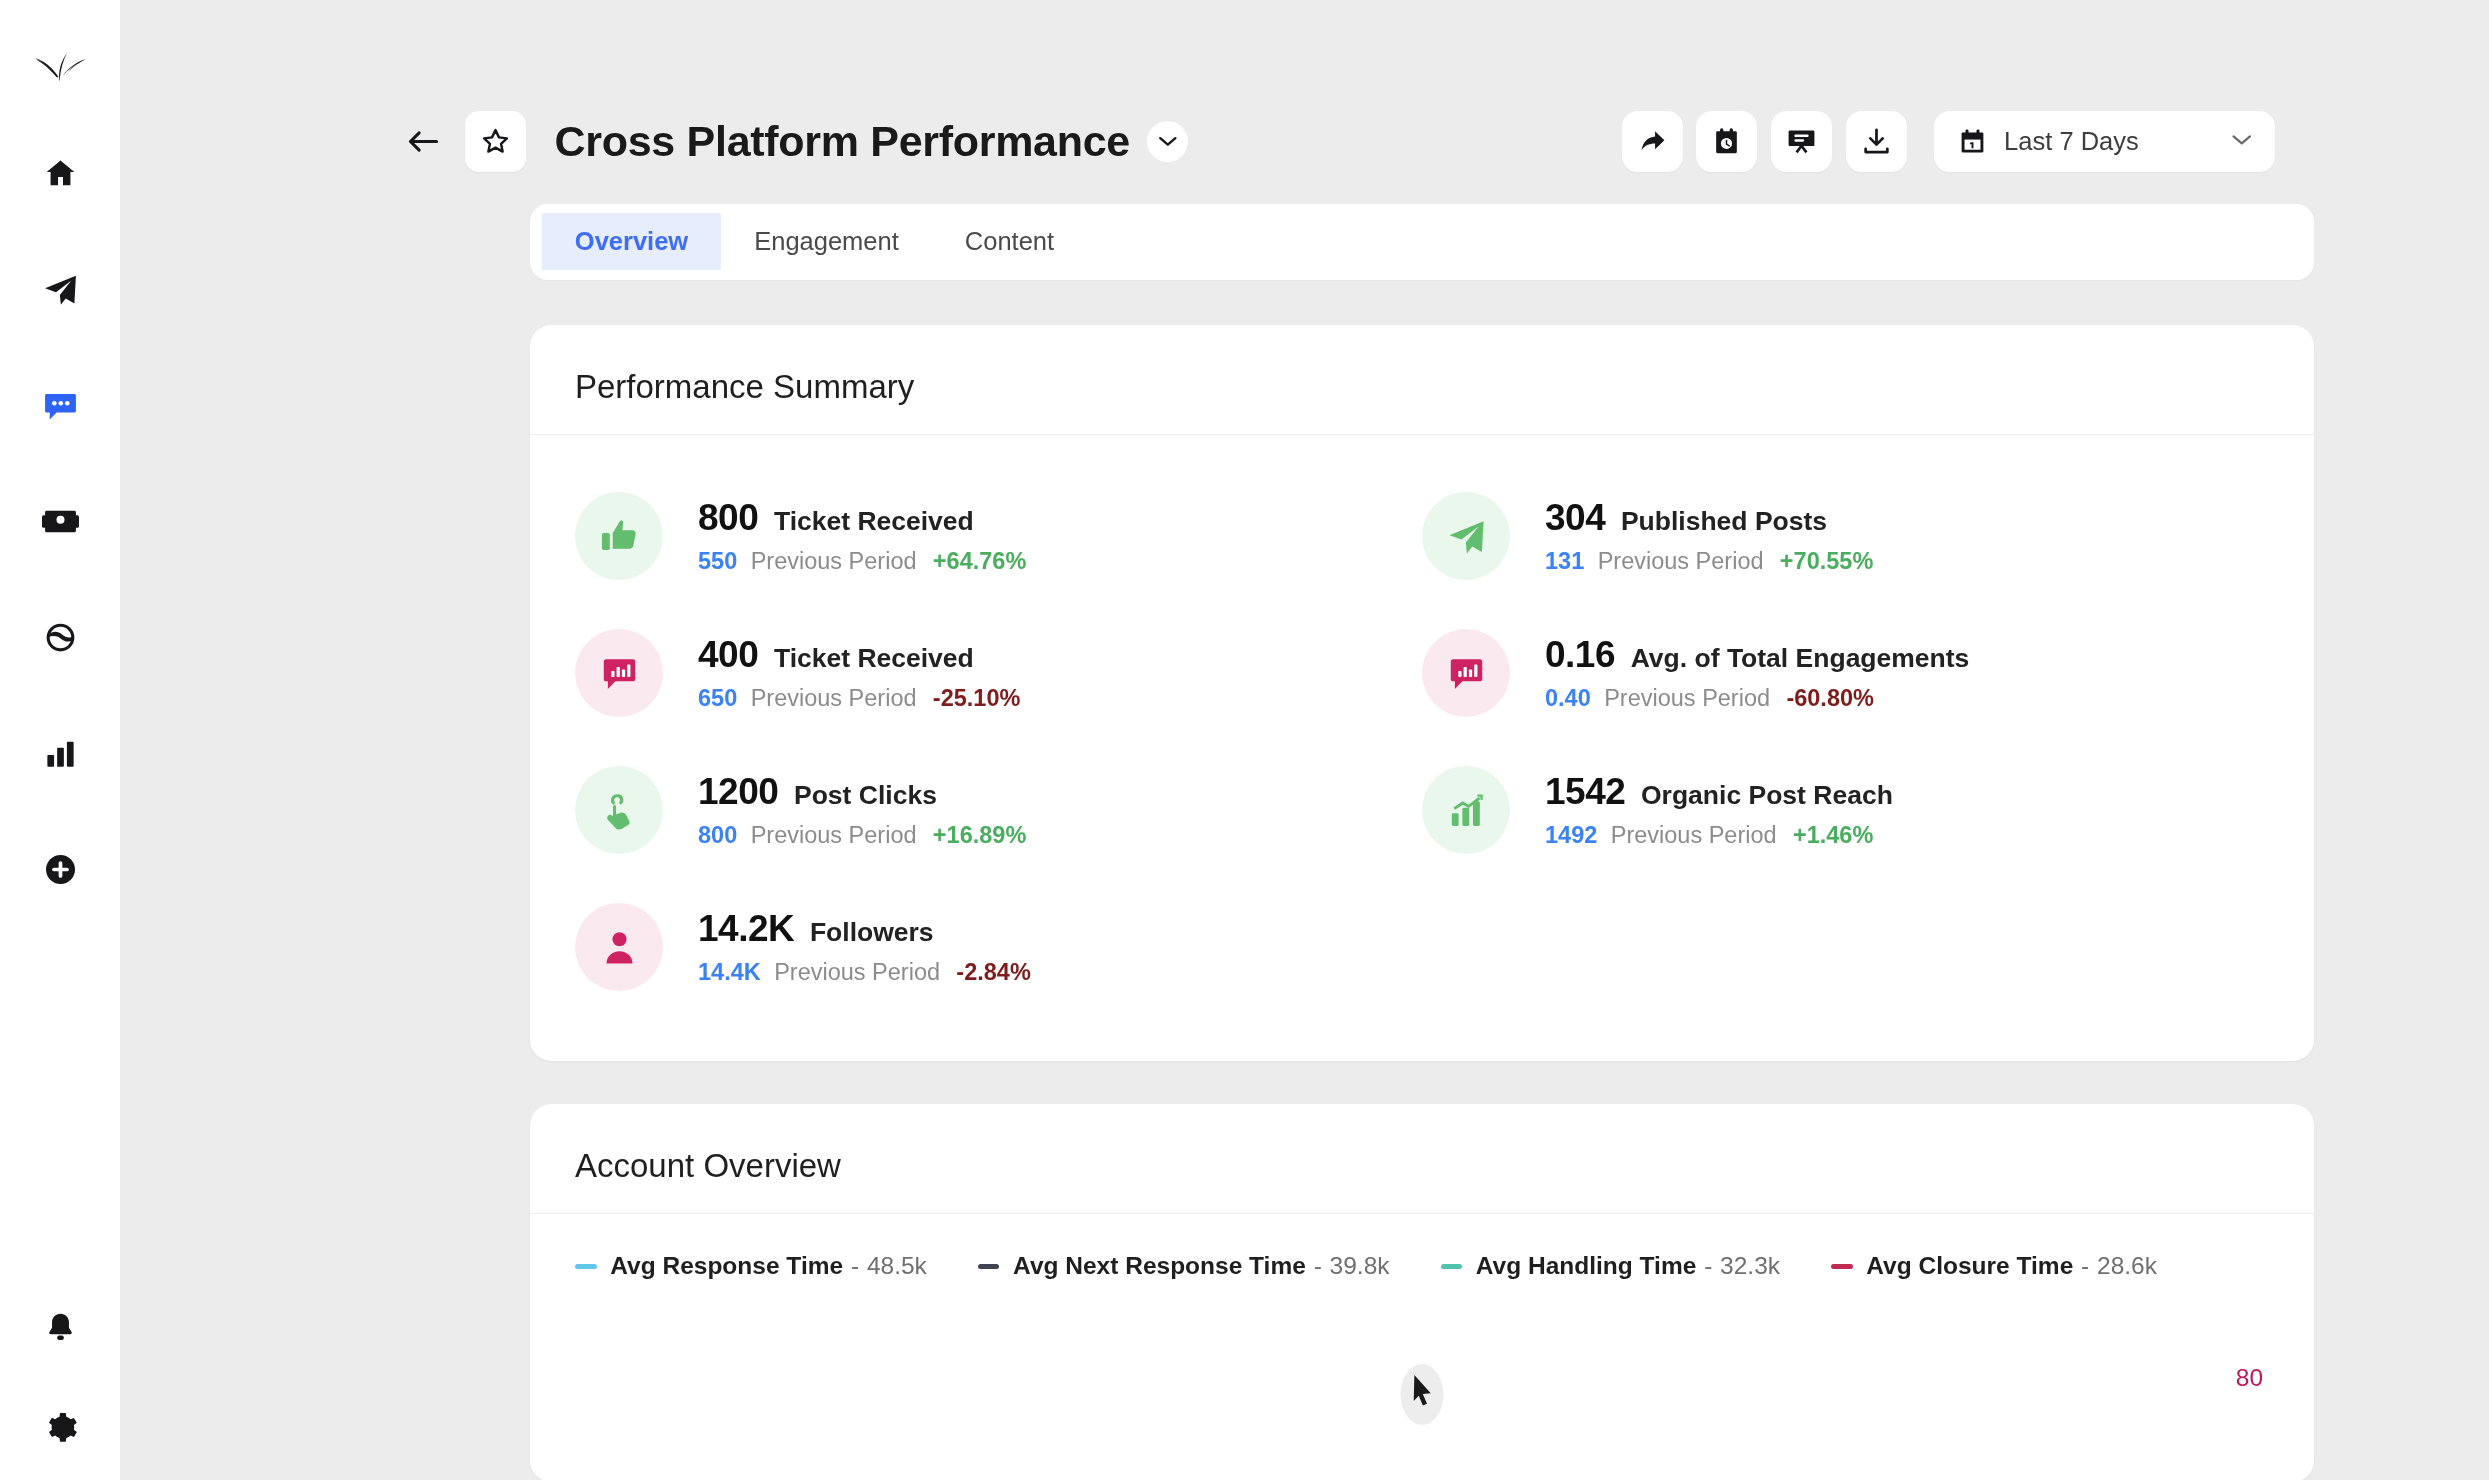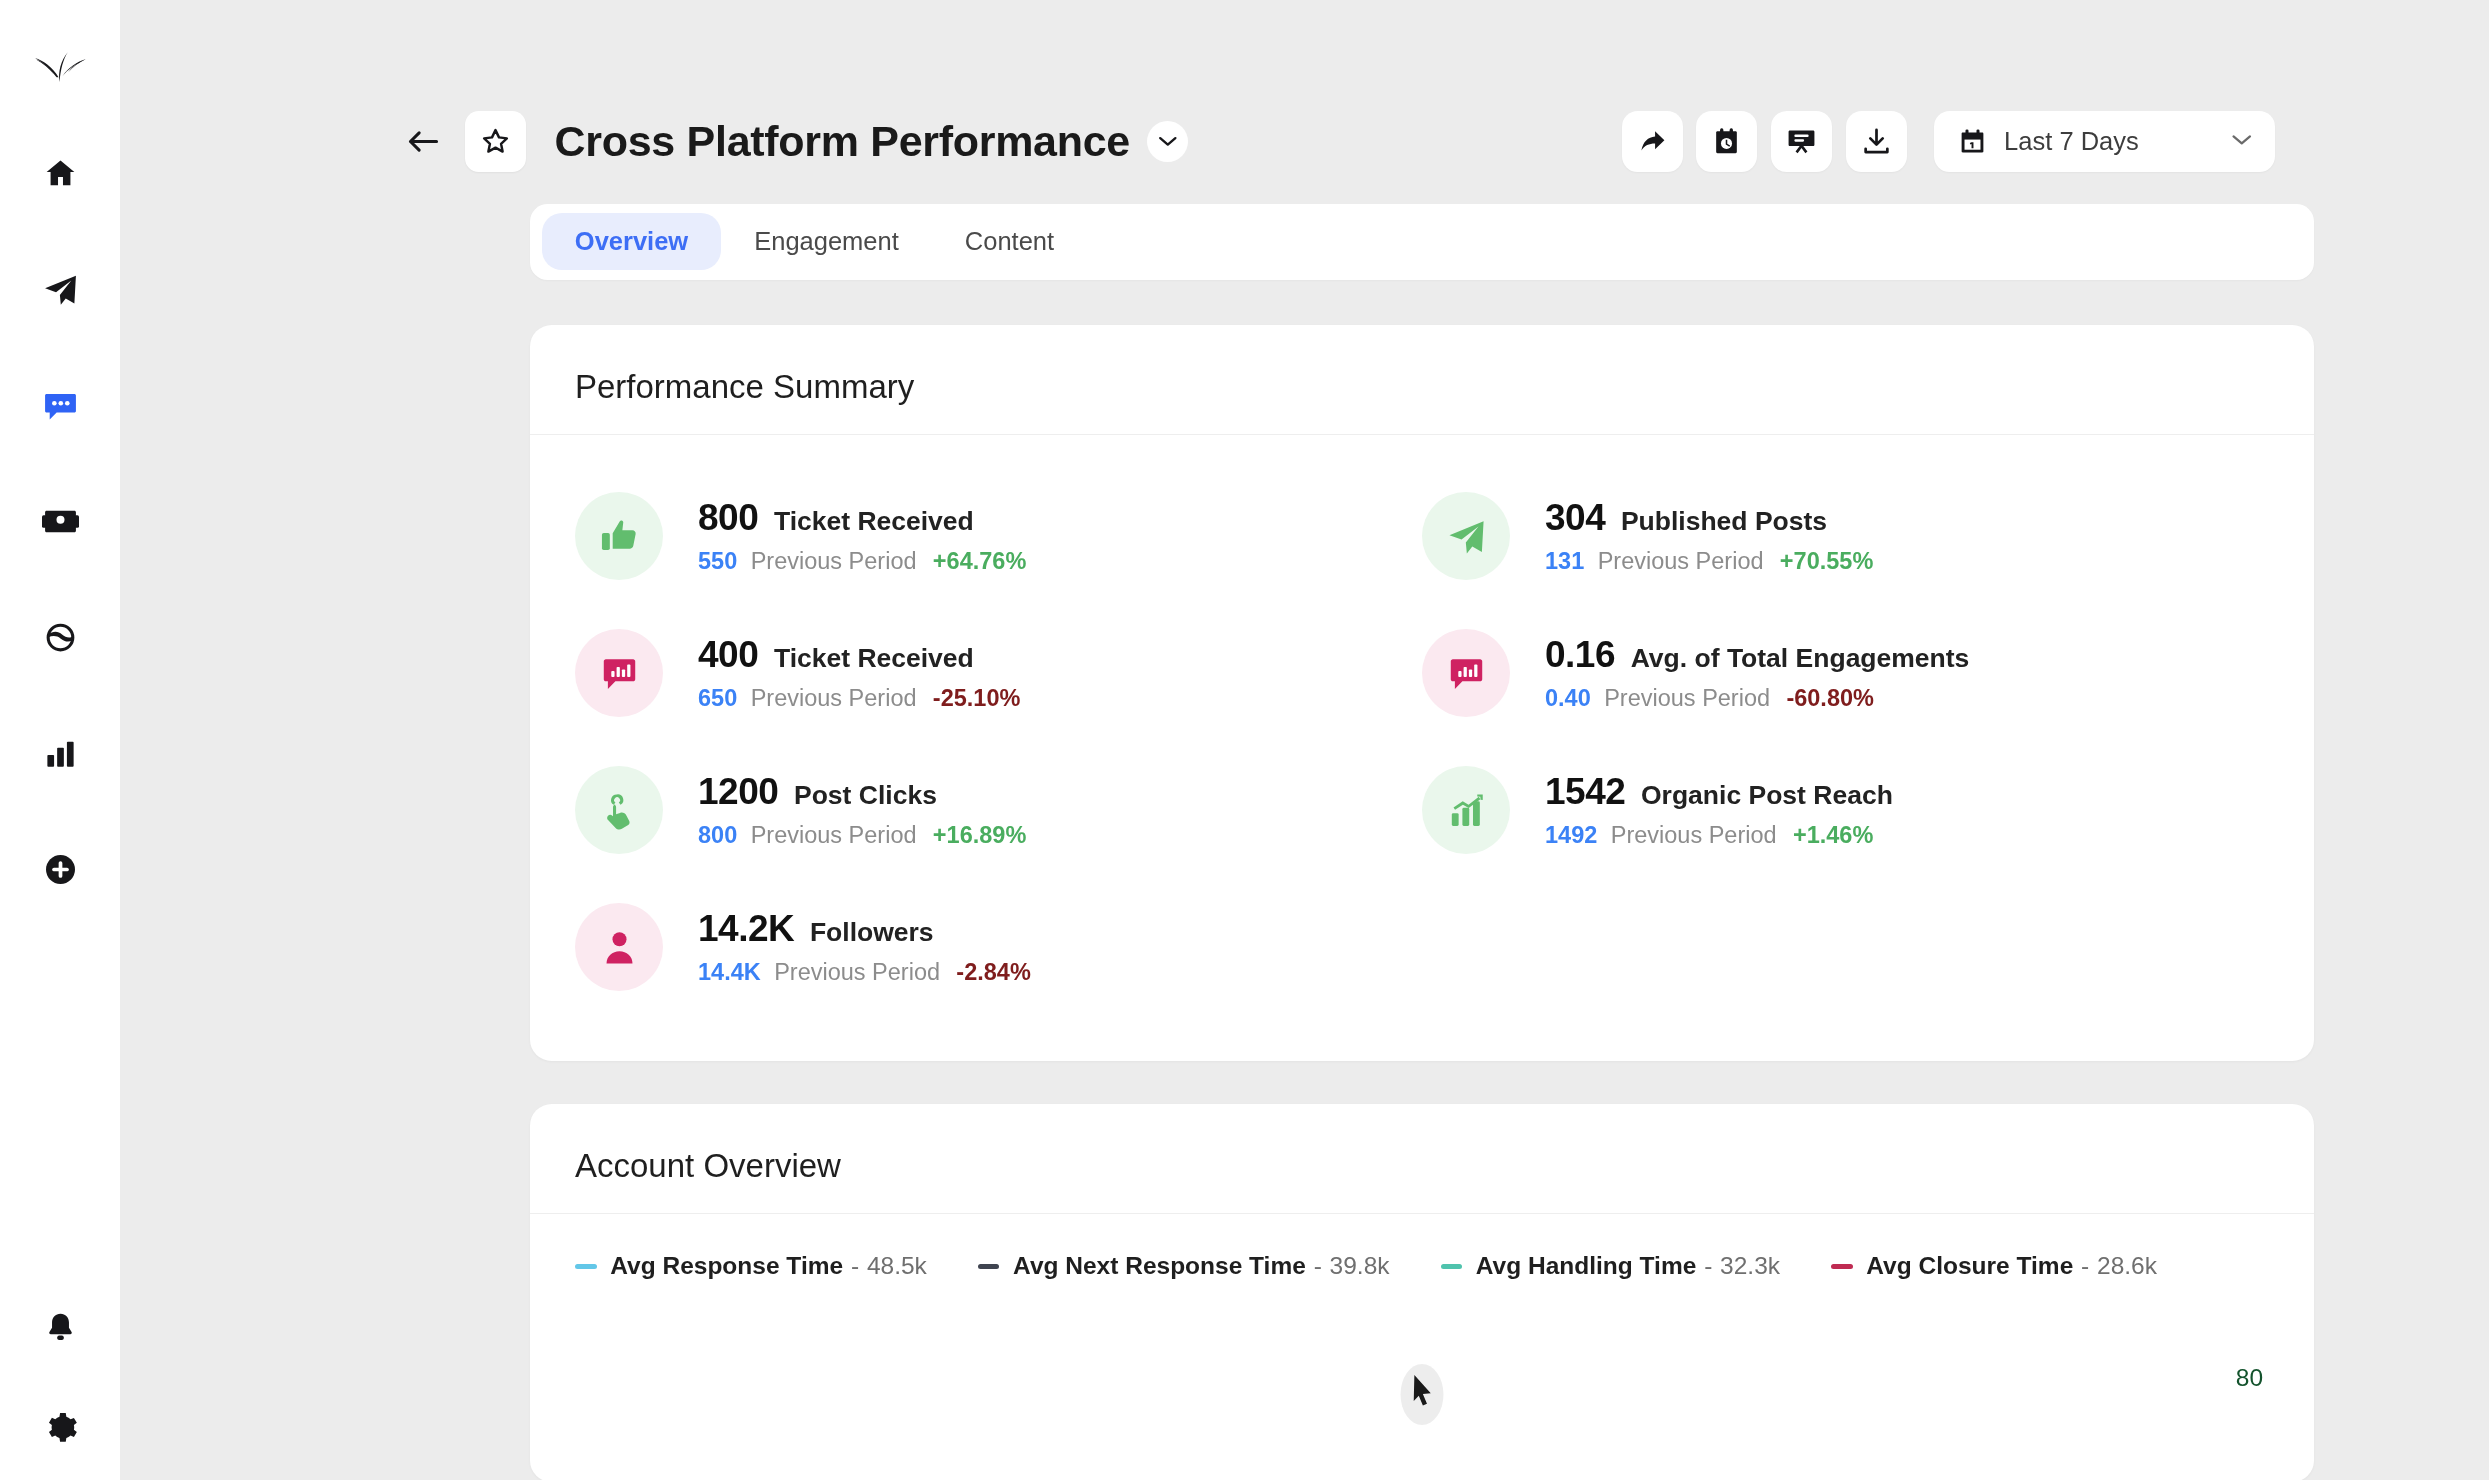--- a/index.html
+++ b/index.html
@@ -72,21 +72,21 @@
   .date-picker .dp-caret { margin-left: auto; }
 
   
   .tabs-bar {
     margin: 25.5px 176px 0 410px;
     background: #fff; border-radius: 17.6px; height: 76px;
     display: flex; align-items: center; padding: 0 11.8px;
     box-shadow: 0 1px 2px rgba(0,0,0,0.03);
   }
   .tab {
-    padding: 13.7px 33px; border-radius: 20px; font-size: 25.5px;
+    padding: 13.7px 33px; border-radius: 1px; font-size: 25.5px;
     color: #4a4a4a; cursor: pointer; white-space: nowrap;
   }
   .tab.active { background: #e8edfd; color: #3d6ef5; font-weight: 600; }
 
   
   .card {
     background: #fff; border-radius: 21.6px;
     margin: 0 176px 0 410px;
     box-shadow: 0 1px 2.9px rgba(0,0,0,0.04);
   }
@@ -125,21 +125,21 @@
 
   
   .legend { display: flex; align-items: center; gap: 51px; padding-top: 5.9px; }
   .legend-item { display: flex; align-items: center; white-space: nowrap; }
   .legend-swatch { width: 21.6px; height: 4.9px; border-radius: 2.9px; margin-right: 13.7px; flex: 0 0 auto; }
   .legend-name { font-size: 24.5px; font-weight: bold; color: #1f1f1f; }
   .legend-sep { font-size: 24.5px; color: #6f6f6f; margin: 0 7.8px; }
   .legend-val { font-size: 24.5px; color: #6f6f6f; }
 
   .chart-area { position: relative; height: 118px; margin-top: 39px; }
-  .chart-ytick { position: absolute; right: 5.9px; top: 45px; font-size: 24.5px; color: #14532d; }
+  .chart-ytick { position: absolute; right: 5.9px; top: 45px; font-size: 24.5px; color: #be185d; }
   .chart-cursor {
     position: absolute; left: 50%; top: 49px; transform: translateX(-50%);
     width: 33px; height: 51px; display: flex; align-items: center; justify-content: center;
   }
   .cursor-halo {
     position: absolute; width: 43px; height: 61px; border-radius: 50%;
     background: rgba(0,0,0,0.07); top: 45px; left: 50%; transform: translateX(-50%);
   }
 </style>
 </head>

